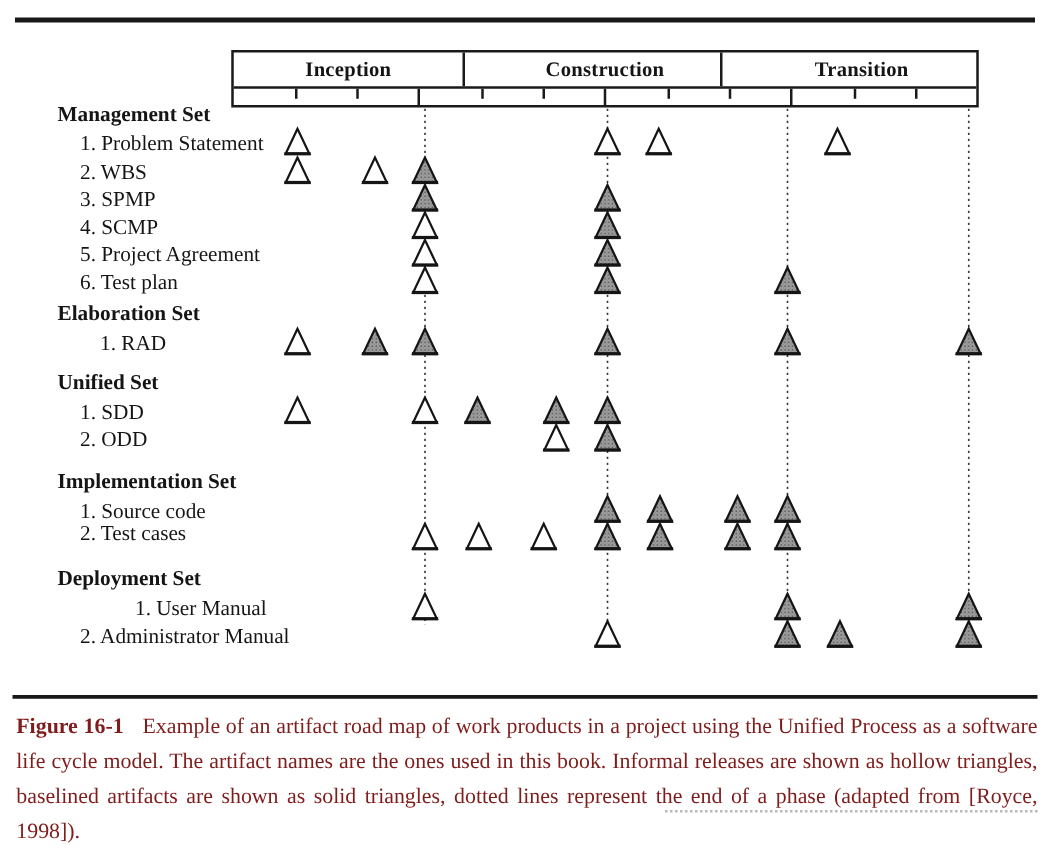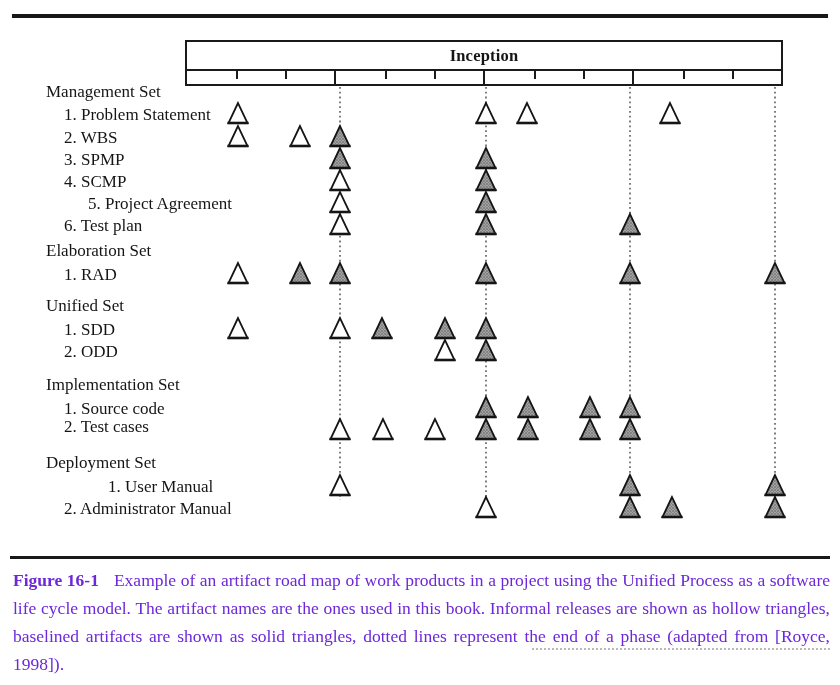--- a/index.html
+++ b/index.html
@@ -11,40 +11,42 @@
   .phase-row{display:flex;height:27px;border-bottom:2px solid #1a1a1a;gap:20px;}
   .phase-cell{flex:1;display:flex;align-items:center;justify-content:center;
               font-weight:bold;font-size:16.5px;border-right:2px solid #1a1a1a;letter-spacing:.2px;}
   .phase-cell:last-child{border-right:none;}
   .iter-row{display:flex;height:13px;}
   .iter-cell{flex:1;position:relative;border-right:2px solid #1a1a1a;}
   .iter-cell:last-child{border-right:none;}
   .tick{position:absolute;top:0;width:2px;height:8px;background:#1a1a1a;}
   
   .row-label{position:absolute;height:22px;line-height:22px;font-size:17px;white-space:nowrap;}
-  .row-label.section{left:46px;font-weight:normal;}
+  .row-label.section{left:46px;font-weight:bold;}
   .row-label.item{left:64px;}
   
   #chart-svg{position:absolute;left:0;top:0;}
   
   .caption{position:absolute;left:13px;top:566px;width:817px;
-           font-size:17.5px;line-height:28px;text-align:justify;color:#6d28d9;}
+           font-size:17.5px;line-height:28px;text-align:justify;color:#7f1d1d;}
   .caption .fig-label{font-weight:bold;margin-right:15px;}
   .artifact-smudge{position:absolute;border-top:2px dotted #b9b9b9;}
 </style>
 </head>
 <body>
 
 <div class="page">
 
   <div class="rule" style="left:12px;top:14px;width:816px;height:4px;"></div>
 
   <div class="header-table">
     <div class="phase-row">
       <div class="phase-cell">Inception</div>
+      <div class="phase-cell">Construction</div>
+      <div class="phase-cell">Transition</div>
     </div>
     <div class="iter-row" id="iter-row">
         <div class="iter-cell">
           <div class="tick" style="left: 33.3333%;"></div>
           <div class="tick" style="left: 66.6667%;"></div>
         </div>
         <div class="iter-cell">
           <div class="tick" style="left: 33.3333%;"></div>
           <div class="tick" style="left: 66.6667%;"></div>
         </div>
@@ -58,24 +60,24 @@
         </div>
       </div>
   </div>
 
   <div id="row-labels">
       <div class="row-label section" style="top: 81px;">Management Set</div>
       <div class="row-label item" style="top: 104px;">1. Problem Statement</div>
       <div class="row-label item" style="top: 127px;">2. WBS</div>
       <div class="row-label item" style="top: 149px;">3. SPMP</div>
       <div class="row-label item" style="top: 171px; text-align: center;">4. SCMP</div>
-      <div class="row-label item" style="top: 193px; margin-left: 24px;">5. Project Agreement</div>
+      <div class="row-label item" style="top: 193px;">5. Project Agreement</div>
       <div class="row-label item" style="top: 215px;">6. Test plan</div>
       <div class="row-label section" style="top: 240px;">Elaboration Set</div>
-      <div class="row-label item" style="top: 264px;">1. RAD</div>
+      <div class="row-label item" style="top: 264px; margin-left: 16px;">1. RAD</div>
       <div class="row-label section" style="top: 295px;">Unified Set</div>
       <div class="row-label item" style="top: 319px;">1. SDD</div>
       <div class="row-label item" style="top: 341px;">2. ODD</div>
       <div class="row-label section" style="top: 374px;">Implementation Set</div>
       <div class="row-label item" style="top: 398px;">1. Source code</div>
       <div class="row-label item" style="top: 416px; text-align: right;">2. Test cases</div>
       <div class="row-label section" style="top: 452px;">Deployment Set</div>
       <div class="row-label item" style="top: 476px; margin-left: 44px;">1. User Manual</div>
       <div class="row-label item" style="top: 498px;">2. Administrator Manual</div>
     </div>

